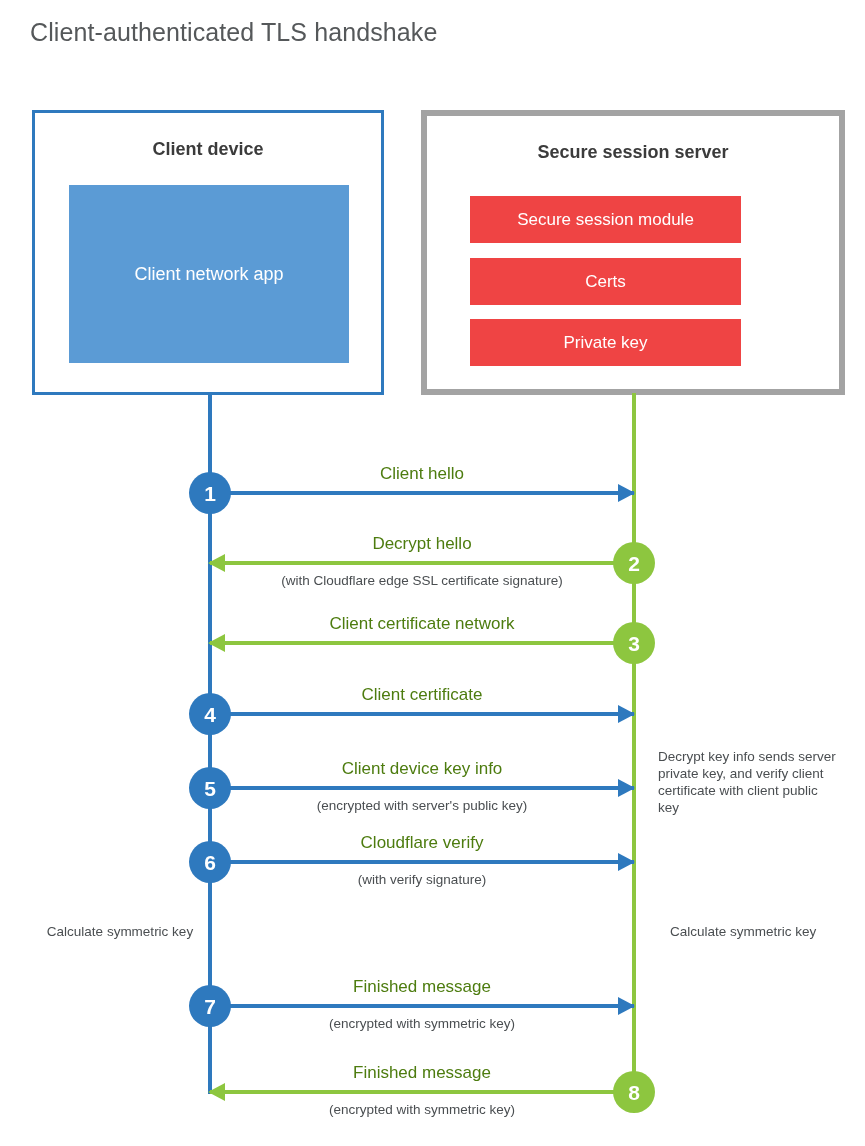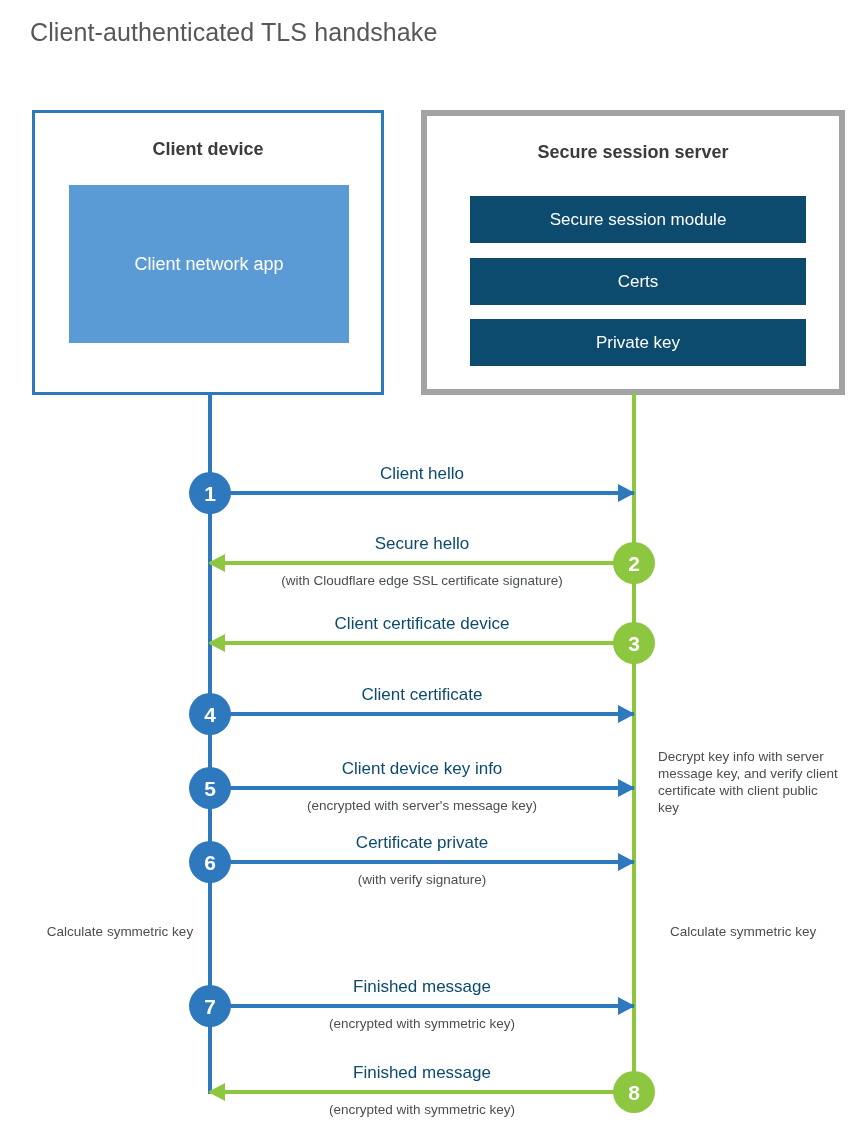--- a/index.html
+++ b/index.html
@@ -61,36 +61,36 @@
     text-align: center;
     font-size: 18px;
     font-weight: bold;
     color: #3b3b3b;
   }
   #client-app {
     position: absolute;
     left: 34px;
     top: 72px;
     width: 280px;
-    height: 158px;
+    height: 178px;
     background: #5B9BD5;
     color: #ffffff;
     font-size: 18px;
     line-height: 26px;
     display: flex;
     align-items: center;
     justify-content: center;
     text-align: center;
   }
   .server-bar {
     position: absolute;
     left: 43px;
-    width: 336px;
+    width: 271px;
     height: 47px;
-    background: #0c4a6e;
+    background: #ef4444;
     color: #ffffff;
     font-size: 17px;
     display: flex;
     align-items: center;
     justify-content: center;
     text-align: center;
   }
   #server-bar-0 { top: 80px; }
   #server-bar-1 { top: 142px; }
   #server-bar-2 { top: 203px; }
@@ -164,21 +164,21 @@
   .badge.server {
     left: 613px;
     background: #8DC63F;
   }
   .msg-label {
     position: absolute;
     left: 210px;
     width: 424px;
     text-align: center;
     font-size: 17px;
-    color: #0c4a6e;
+    color: #4d7c0f;
     top: -29px;
     white-space: nowrap;
   }
   .msg-sub {
     position: absolute;
     left: 170px;
     width: 504px;
     text-align: center;
     font-size: 13.5px;
     color: #4a4e51;
@@ -234,51 +234,51 @@
   <div class="lifeline" id="server-lifeline"></div>
 
   <div class="step" id="step-1" style="top:493px">
     <div class="msg-label">Client hello</div>
     <div class="msg-line blue"></div>
     <div class="arrow-head right"></div>
     <div class="badge client">1</div>
   </div>
 
   <div class="step" id="step-2" style="top:563px">
-    <div class="msg-label">Secure hello</div>
+    <div class="msg-label">Decrypt hello</div>
     <div class="msg-line green"></div>
     <div class="arrow-head left"></div>
     <div class="msg-sub">(with Cloudflare edge SSL certificate signature)</div>
     <div class="badge server">2</div>
   </div>
 
   <div class="step" id="step-3" style="top:643px">
-    <div class="msg-label">Client certificate device</div>
+    <div class="msg-label">Client certificate network</div>
     <div class="msg-line green"></div>
     <div class="arrow-head left"></div>
     <div class="badge server">3</div>
   </div>
 
   <div class="step" id="step-4" style="top:714px">
     <div class="msg-label">Client certificate</div>
     <div class="msg-line blue"></div>
     <div class="arrow-head right"></div>
     <div class="badge client">4</div>
   </div>
 
   <div class="step" id="step-5" style="top:788px">
     <div class="msg-label">Client device key info</div>
     <div class="msg-line blue"></div>
     <div class="arrow-head right"></div>
-    <div class="msg-sub">(encrypted with server's message key)</div>
+    <div class="msg-sub">(encrypted with server's public key)</div>
     <div class="badge client">5</div>
   </div>
 
   <div class="step" id="step-6" style="top:862px">
-    <div class="msg-label">Certificate private</div>
+    <div class="msg-label">Cloudflare verify</div>
     <div class="msg-line blue"></div>
     <div class="arrow-head right"></div>
     <div class="msg-sub">(with verify signature)</div>
     <div class="badge client">6</div>
   </div>
 
   <div class="step" id="step-7" style="top:1006px">
     <div class="msg-label">Finished message</div>
     <div class="msg-line blue"></div>
     <div class="arrow-head right"></div>
@@ -287,17 +287,17 @@
   </div>
 
   <div class="step" id="step-8" style="top:1092px">
     <div class="msg-label">Finished message</div>
     <div class="msg-line green"></div>
     <div class="arrow-head left"></div>
     <div class="msg-sub">(encrypted with symmetric key)</div>
     <div class="badge server">8</div>
   </div>
 
-  <div class="side-note" id="note-decrypt">Decrypt key info with server message key, and verify client certificate with client public key</div>
+  <div class="side-note" id="note-decrypt">Decrypt key info sends server private key, and verify client certificate with client public key</div>
   <div class="side-note" id="note-calc-client">Calculate symmetric key</div>
   <div class="side-note" id="note-calc-server">Calculate symmetric key</div>
 
 </div>
 
 </body></html>

